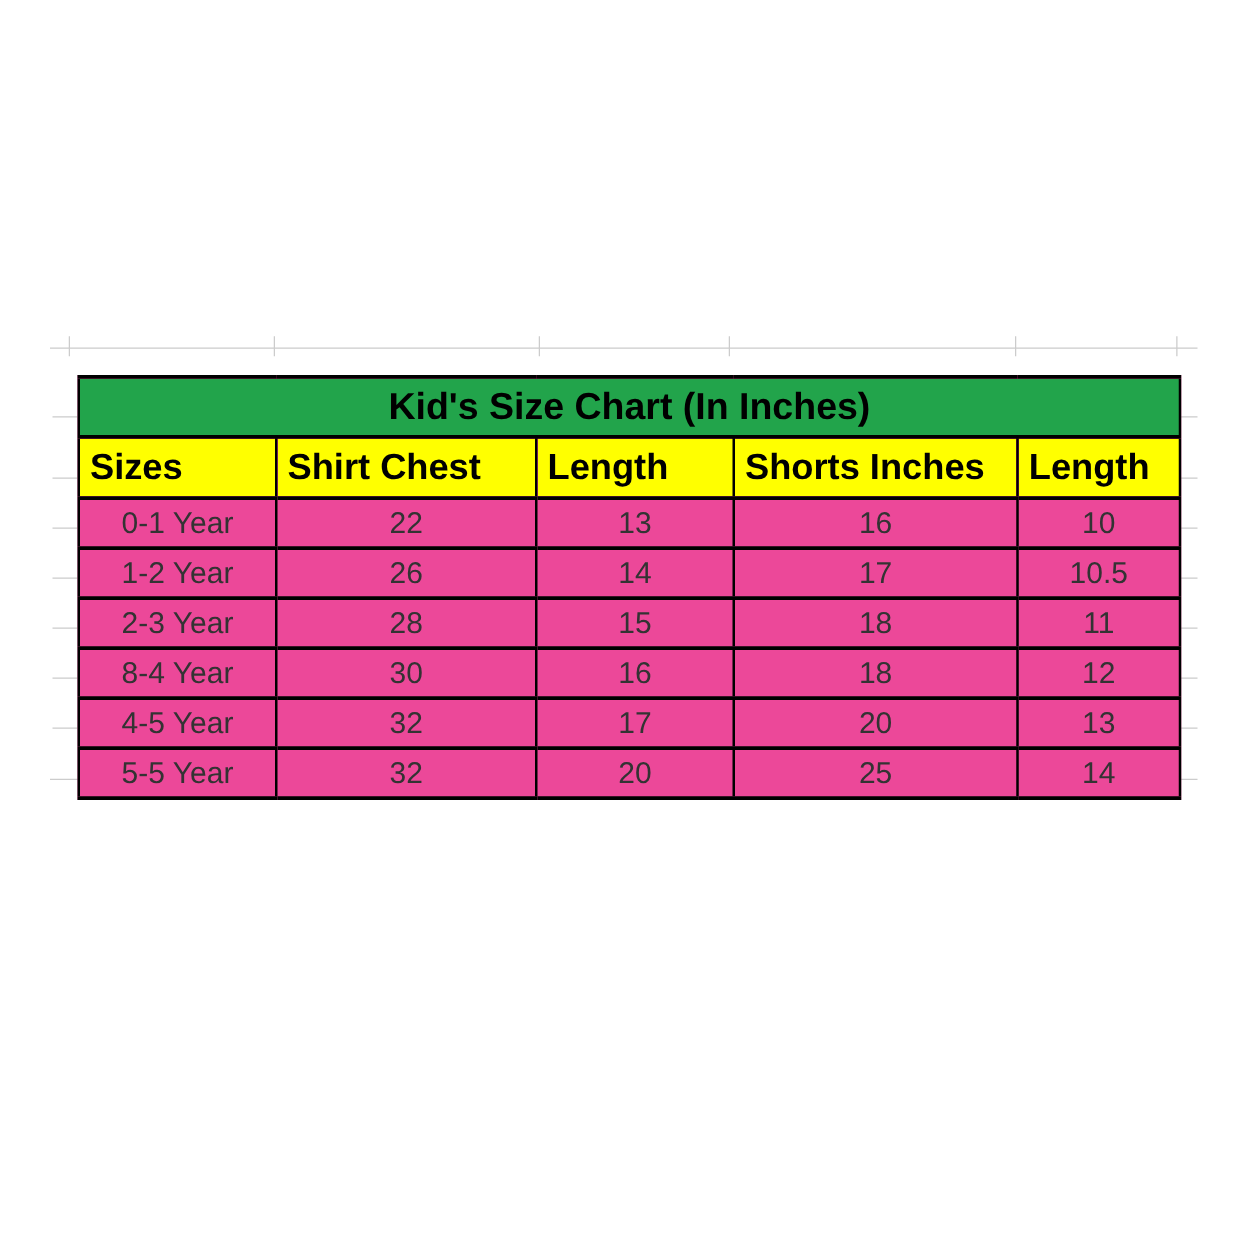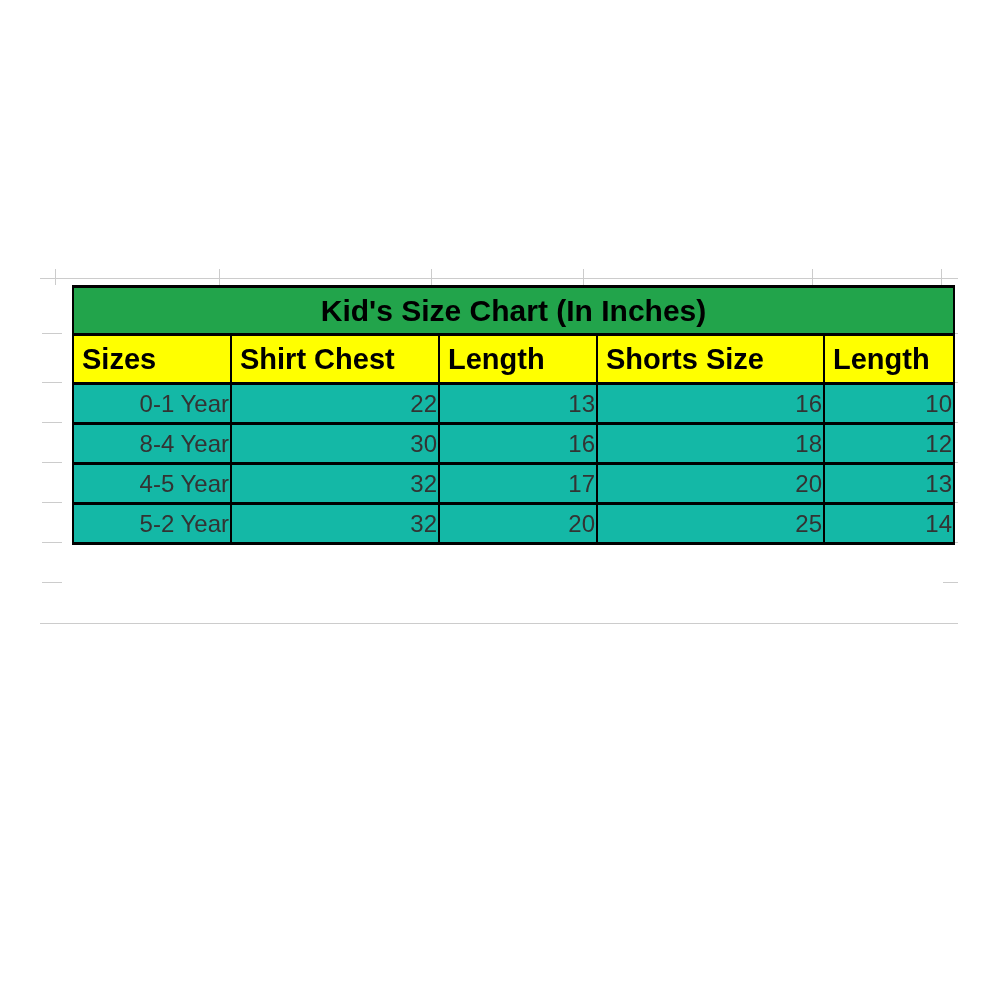--- a/index.html
+++ b/index.html
@@ -20,26 +20,25 @@
     overflow:hidden;
   }
   
   .gl{position:absolute;background:var(--gridline);}
   .gl-h{height:1px;}
   .gl-v{width:1px;}
 
   table.size-table{
     position:absolute;
     left:62px;
-    top:285px;
+    top:300px;
     width:881px;
     border-collapse:collapse;
     table-layout:fixed;
-    background:#14b8a6;
-    margin-left:10px;
+    background:#ec4899;
   }
   table.size-table td, table.size-table th{
     border-left:2px solid var(--border);
     border-right:2px solid var(--border);
     border-top:3px solid var(--border);
     border-bottom:3px solid var(--border);
     overflow:hidden;
     white-space:nowrap;
   }
   tr.title-row{height:48px;}
@@ -58,21 +57,21 @@
     font-weight:700;
     font-size:29px;
     text-align:left;
     padding-left:8px;
     vertical-align:middle;
   }
   tr.data-row{height:40px;}
   tr.data-row td{
     color:var(--data-text);
     font-size:24px;
-    text-align:right;
+    text-align:center;
     vertical-align:middle;
   }
 </style>
 </head>
 <body>
 
 <div class="canvas">
 
   <div class="gl gl-h" style="left:40px;top:278px;width:918px;"></div>
   <div class="gl gl-h" style="left:40px;top:623px;width:918px;"></div>
@@ -109,46 +108,60 @@
       <col style="width:130px">
     </colgroup>
     <tbody>
       <tr class="title-row">
         <td class="title-cell" colspan="5">Kid's Size Chart (In Inches)</td>
       </tr>
       <tr class="header-row">
         <th>Sizes</th>
         <th>Shirt Chest</th>
         <th>Length</th>
-        <th>Shorts Size</th>
+        <th>Shorts Inches</th>
         <th>Length</th>
       </tr>
       <tr class="data-row">
         <td>0-1 Year</td>
         <td>22</td>
         <td>13</td>
         <td>16</td>
         <td>10</td>
+      </tr>
+      <tr class="data-row">
+        <td>1-2 Year</td>
+        <td>26</td>
+        <td>14</td>
+        <td>17</td>
+        <td>10.5</td>
+      </tr>
+      <tr class="data-row">
+        <td>2-3 Year</td>
+        <td>28</td>
+        <td>15</td>
+        <td>18</td>
+        <td>11</td>
       </tr>
       <tr class="data-row">
         <td>8-4 Year</td>
         <td>30</td>
         <td>16</td>
         <td>18</td>
         <td>12</td>
       </tr>
       <tr class="data-row">
         <td>4-5 Year</td>
         <td>32</td>
         <td>17</td>
         <td>20</td>
         <td>13</td>
       </tr>
       <tr class="data-row">
-        <td>5-2 Year</td>
+        <td>5-5 Year</td>
         <td>32</td>
         <td>20</td>
         <td>25</td>
         <td>14</td>
       </tr>
     </tbody>
   </table>
 </div>
 
 </body></html>

